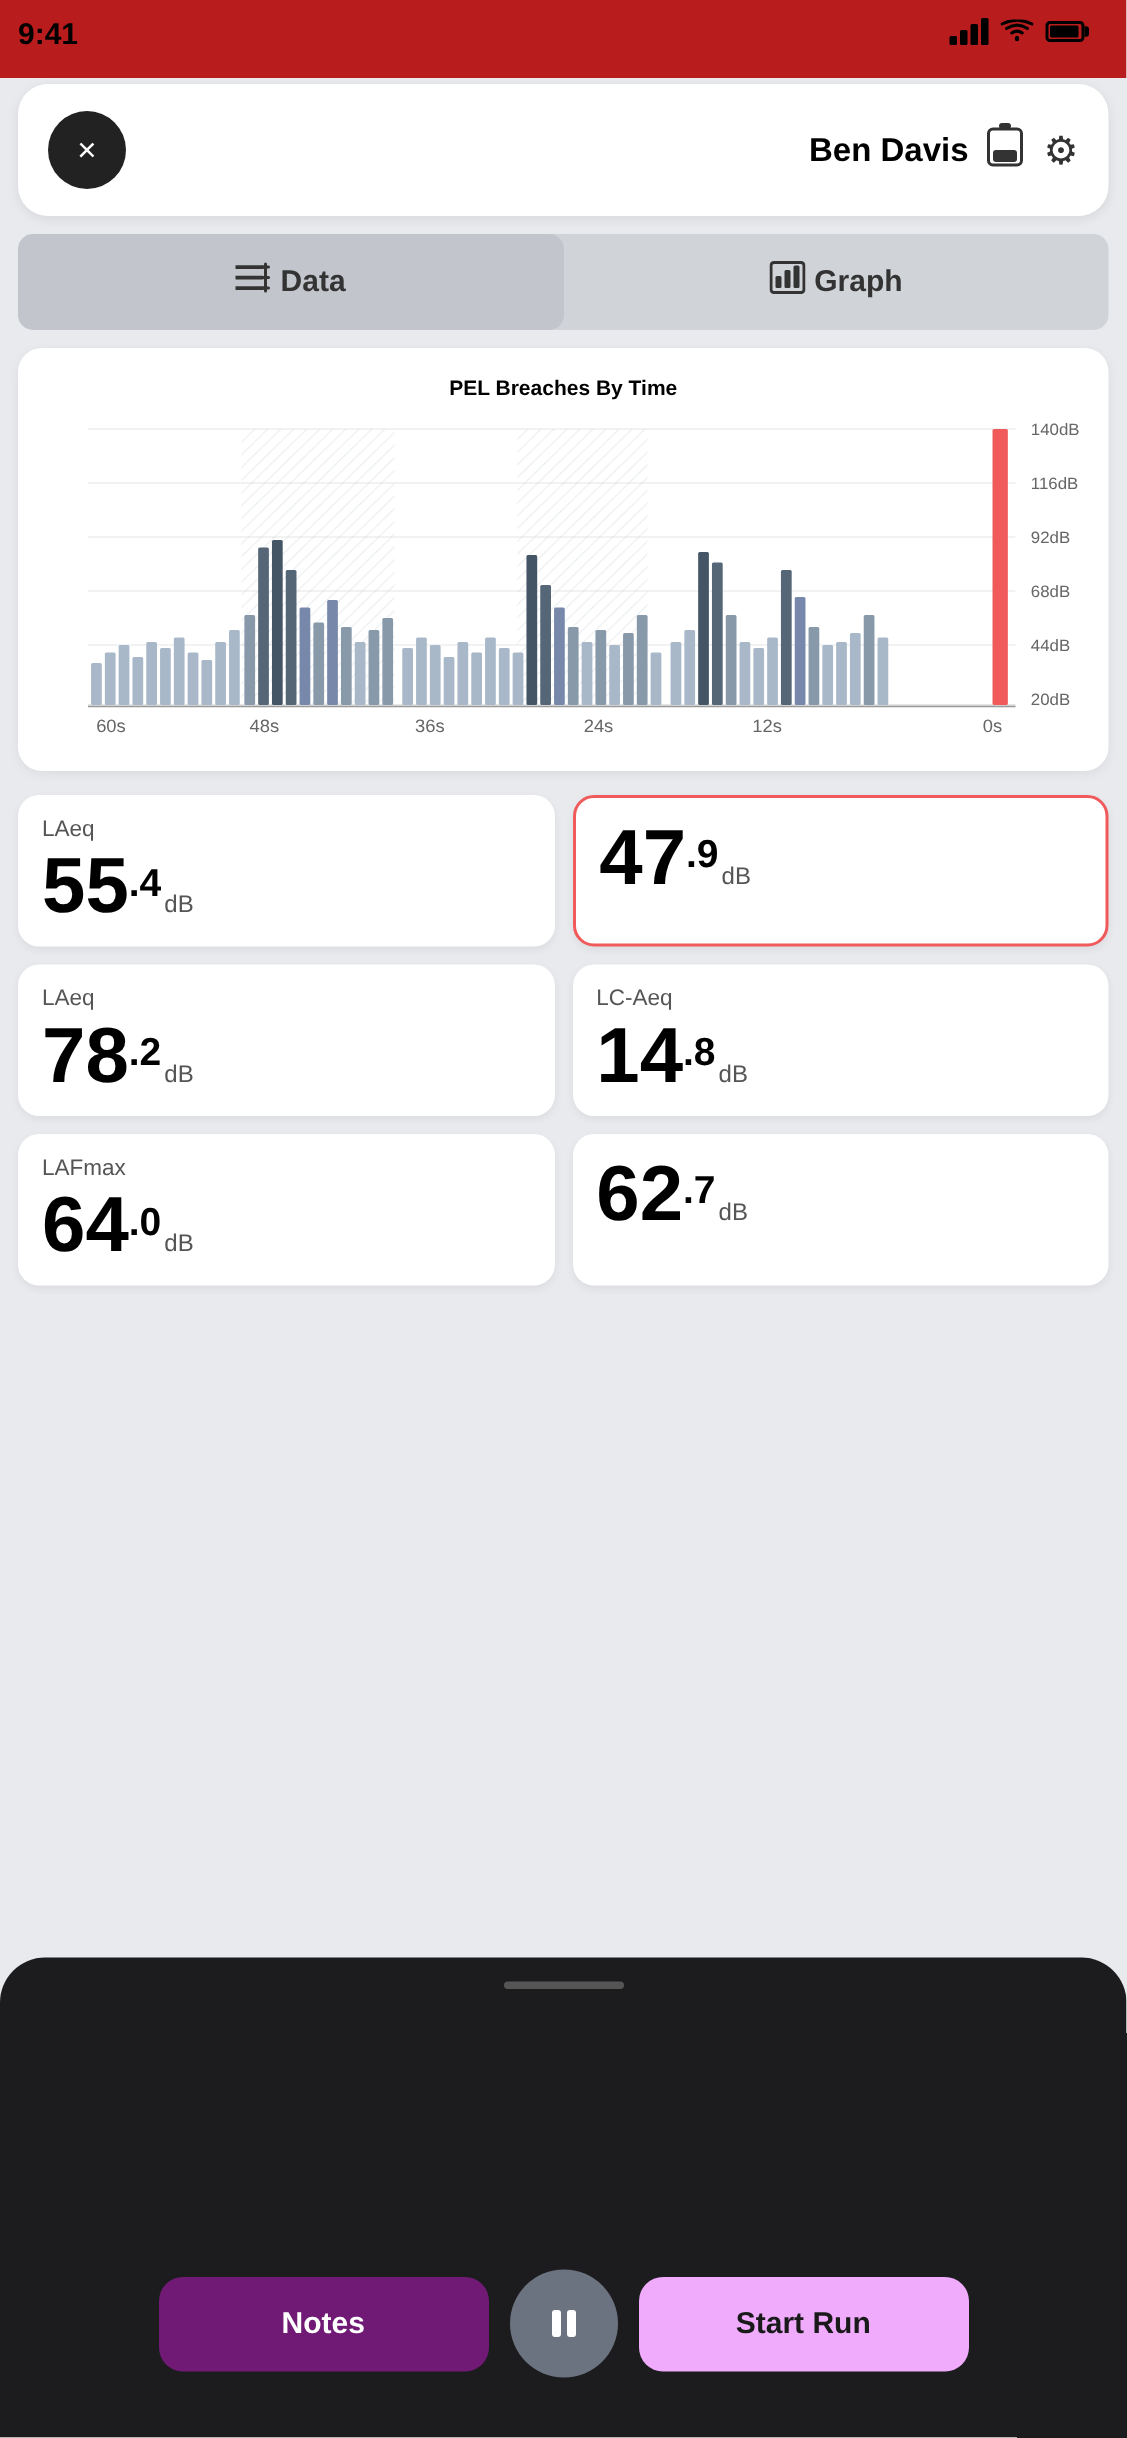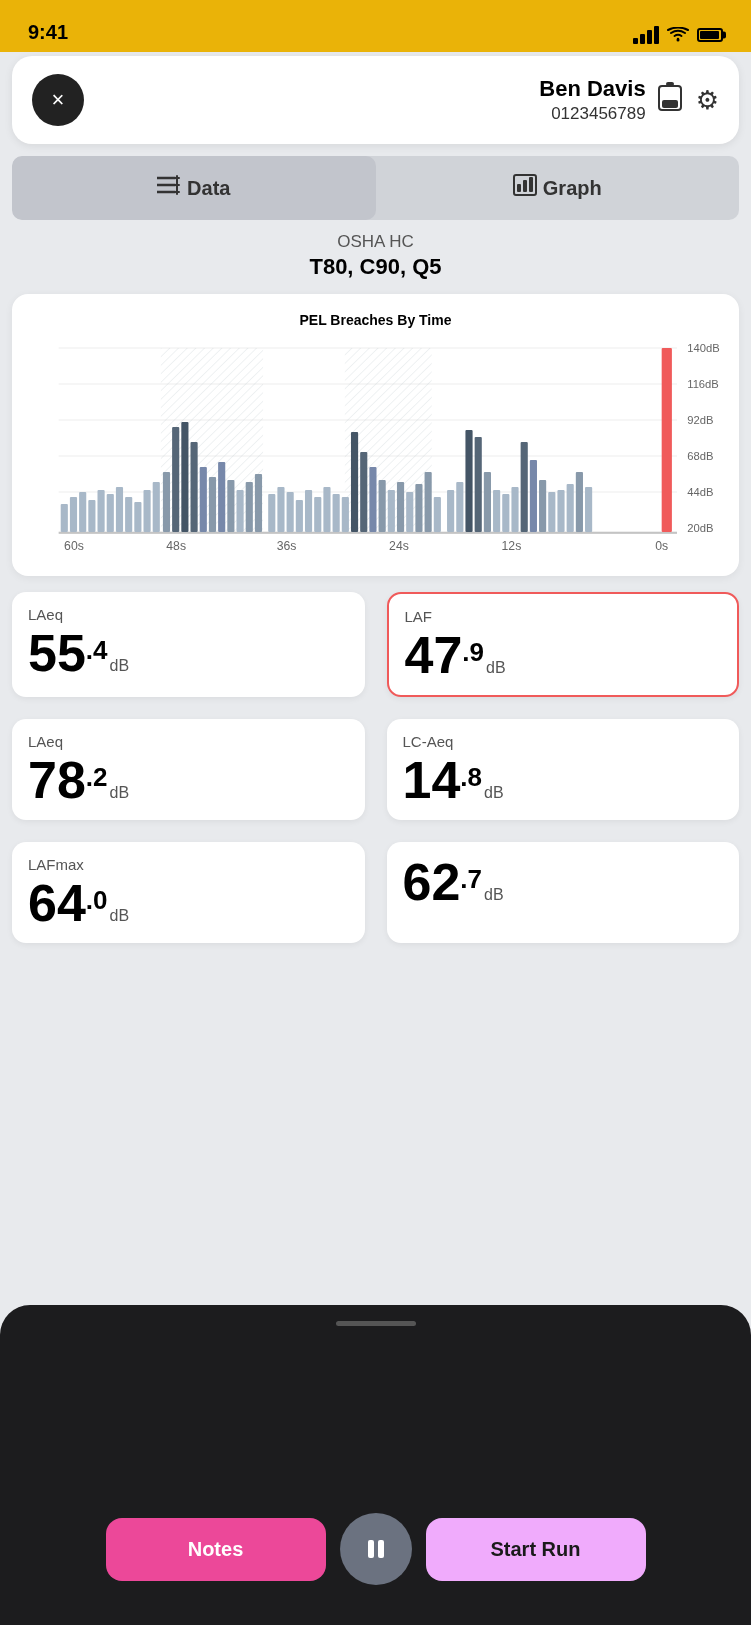--- a/index.html
+++ b/index.html
@@ -8,25 +8,25 @@
       width: 751px;
       min-height: 1625px;
       background: #e8eaed;
       font-family: -apple-system, BlinkMacSystemFont, 'Helvetica Neue', Arial, sans-serif;
       position: relative;
       overflow-x: hidden;
     }
 
     
     .status-bar {
-      background: #eab308;
+      background: #b91c1c;
       display: flex;
       justify-content: space-between;
-      align-items: flex-end;
-      padding: 12px 28px 8px 28px;
+      align-items: flex-start;
+      padding: 12px 28px 8px 12px;
       height: 52px;
     }
     .status-time {
       font-size: 20px;
       font-weight: 600;
       color: #000;
     }
     .status-icons {
       display: flex;
       align-items: center;
@@ -168,21 +168,21 @@
     }
     .chart-svg {
       width: 100%;
       height: 100%;
     }
 
     
     .metric-grid {
       display: grid;
       grid-template-columns: 1fr 1fr;
-      gap: 22px;
+      gap: 12px;
       margin-bottom: 16px;
     }
     .metric-card {
       background: #fff;
       border-radius: 14px;
       padding: 14px 16px;
       box-shadow: 0 2px 6px rgba(0,0,0,0.06);
     }
     .metric-card.highlighted {
       border: 2.5px solid #f05a5a;
@@ -246,21 +246,21 @@
       display: flex;
       gap: 14px;
       width: 100%;
       margin-top: auto;
       padding-bottom: 10px;
       align-items: center;
       justify-content: center;
     }
     .notes-btn {
       flex: 1;
-      background: #ec4899;
+      background: #701a75;
       border-radius: 16px;
       padding: 20px 0;
       text-align: center;
       cursor: pointer;
       font-size: 20px;
       font-weight: 600;
       color: #fff;
       max-width: 220px;
     }
     .pause-btn {
@@ -347,21 +347,20 @@
     </div>
   </div>
 </div>
 
 <div class="header-card">
   <div class="close-btn">
     <span>×</span>
   </div>
   <div class="header-title">
     <span class="header-name">Ben Davis</span>
-    <span class="header-phone">0123456789</span>
   </div>
   <div class="header-actions">
     <span class="header-icon">
       <svg width="24" height="30" viewBox="0 0 24 30">
         <rect x="8" y="0" width="8" height="4" rx="2" fill="#333"></rect>
         <rect x="1" y="4" width="22" height="24" rx="3" fill="none" stroke="#333" stroke-width="2"></rect>
         <rect x="4" y="18" width="16" height="8" rx="2" fill="#333"></rect>
       </svg>
     </span>
     <span class="header-icon">⚙</span>
@@ -391,24 +390,20 @@
         <rect x="10" y="6" width="4" height="12" fill="#333" rx="1"></rect>
         <rect x="16" y="3" width="4" height="15" fill="#333" rx="1"></rect>
       </svg>
     </span>
     <span>Graph</span>
   </div>
 </div>
 
 <div class="main-content">
 
-  <div class="osha-section">
-    <span class="osha-label">OSHA HC</span>
-    <span class="osha-value">T80, C90, Q5</span>
-  </div>
 
   <div class="chart-card">
     <div class="chart-title">PEL Breaches By Time</div>
     <div class="chart-area">
       <svg class="chart-svg" viewBox="0 0 680 220" preserveAspectRatio="none">
 
         <text x="645" y="10" font-size="11" fill="#666" text-anchor="start">140dB</text>
         <text x="645" y="46" font-size="11" fill="#666" text-anchor="start">116dB</text>
         <text x="645" y="82" font-size="11" fill="#666" text-anchor="start">92dB</text>
         <text x="645" y="118" font-size="11" fill="#666" text-anchor="start">68dB</text>
@@ -511,21 +506,20 @@
     <div class="metric-card">
       <span class="metric-label">LAeq</span>
       <div class="metric-value-row">
         <span class="metric-main">55</span>
         <span class="metric-decimal">.4</span>
         <span class="metric-unit">dB</span>
       </div>
     </div>
 
     <div class="metric-card highlighted">
-      <span class="metric-label">LAF</span>
       <div class="metric-value-row">
         <span class="metric-main">47</span>
         <span class="metric-decimal">.9</span>
         <span class="metric-unit">dB</span>
       </div>
     </div>
 
     <div class="metric-card">
       <span class="metric-label">LAeq</span>
       <div class="metric-value-row">

